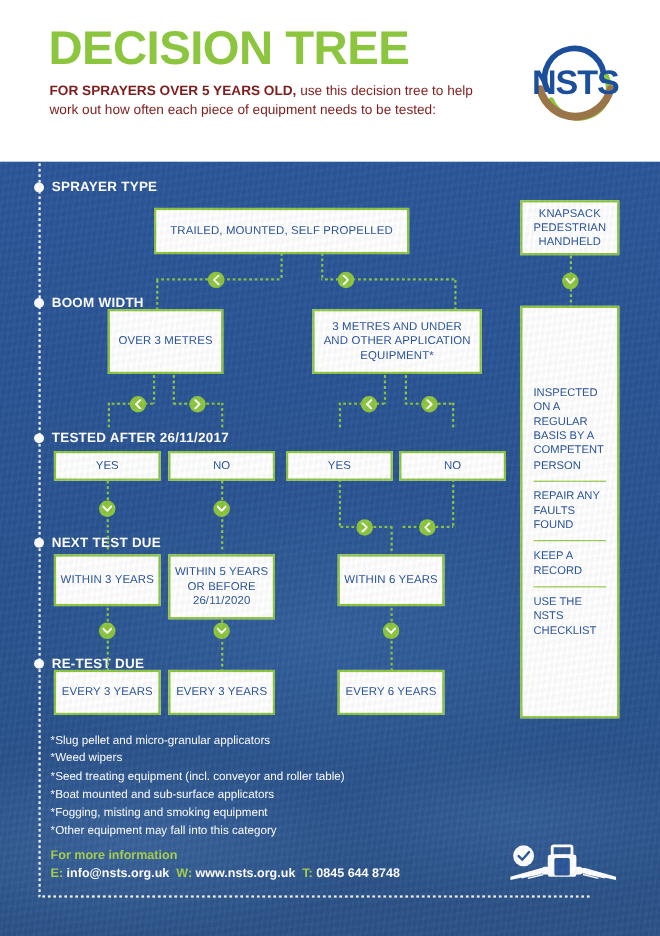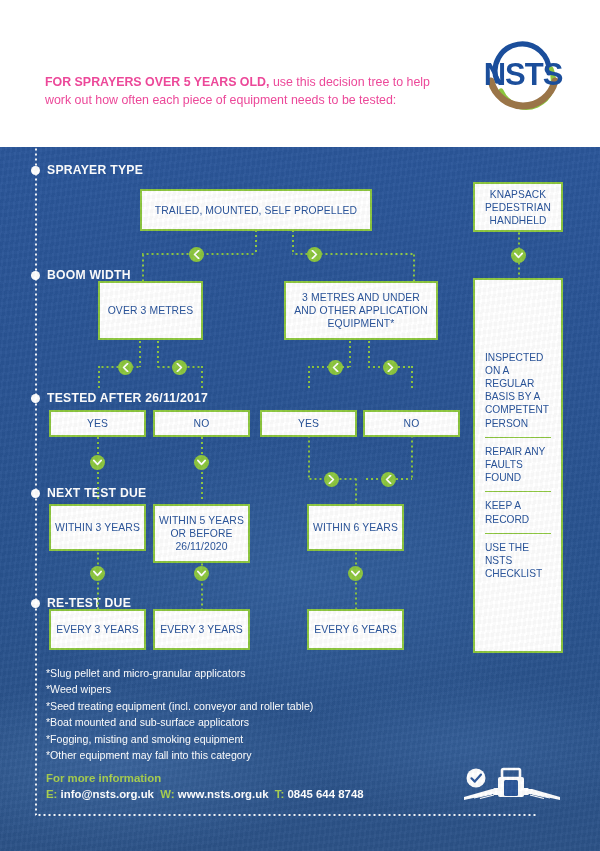--- a/index.html
+++ b/index.html
@@ -13,21 +13,21 @@
 
   
   .header{position:absolute;left:0;top:0;width:600px;height:147px;background:#ffffff;}
   .title{
     position:absolute;left:44px;top:22px;
     font-size:43px;line-height:44px;font-weight:bold;
     color:#8CC63E;letter-spacing:-0.5px;
   }
   .subtitle{
     position:absolute;left:45px;top:74px;width:390px;
-    font-size:12.4px;line-height:17.5px;color:#ec4899;
+    font-size:12.4px;line-height:17.5px;color:#7f1d1d;
   }
   .subtitle b{font-weight:bold;}
   .logo{position:absolute;left:477px;top:35px;width:92px;height:80px;}
 
   
   .panel{
     position:absolute;left:0;top:147px;width:600px;height:704px;
     background:
       radial-gradient(ellipse 420px 200px at 300px 430px, rgba(60,105,165,0.55), rgba(60,105,165,0) 70%),
       radial-gradient(ellipse 300px 120px at 120px 620px, rgba(80,125,180,0.40), rgba(80,125,180,0) 72%),
@@ -116,20 +116,21 @@
   .f2{font-size:11.4px;font-weight:bold;line-height:17px;color:#ffffff;white-space:nowrap;}
   .f2 .k{color:#A7CE4E;}
   .sprayer-icon{position:absolute;left:462px;top:620px;width:100px;height:42px;}
 </style>
 </head>
 <body>
 
 <div class="page">
 
   <div class="header">
+    <div class="title">DECISION TREE</div>
     <div class="subtitle">
       <b>FOR SPRAYERS OVER 5 YEARS OLD,</b><span> use this decision tree to help work out how often each piece of equipment needs to be tested:</span>
     </div>
 
     <svg class="logo" viewBox="0 0 92 80">
       <path d="M20 46 A27 27 0 1 1 72 38" fill="none" stroke="#1B4E9B" stroke-width="5.2" stroke-linecap="round"></path>
       <path d="M74 34 A27 27 0 0 1 24 56" fill="none" stroke="#8CC63E" stroke-width="5.2" stroke-linecap="round"></path>
       <path d="M14 46 A33 33 0 0 0 78 46" fill="none" stroke="#9A7548" stroke-width="7" stroke-linecap="round"></path>
       <text x="46" y="50" text-anchor="middle" font-family="Liberation Sans, sans-serif" font-size="31" font-weight="bold" fill="#1B4E9B" letter-spacing="-1">NSTS</text>
     </svg>

